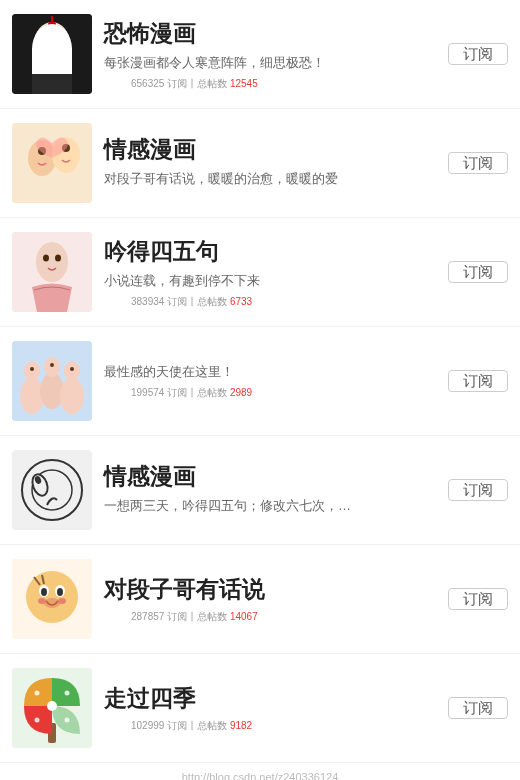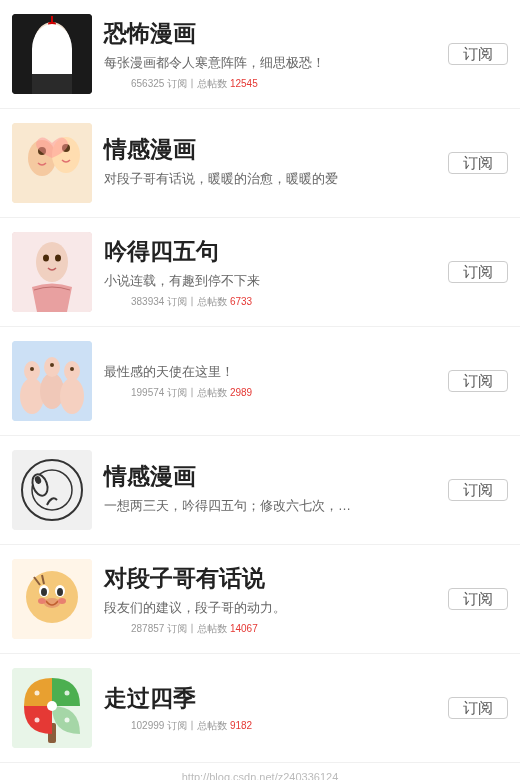--- a/index.html
+++ b/index.html
@@ -214,21 +214,20 @@
     <ellipse cx="40" cy="44" rx="8" ry="5" fill="#e8a070"></ellipse>
     <path d="M34 42 Q40 50 46 42" stroke="#c06030" stroke-width="1.5" fill="none"></path>
     <ellipse cx="30" cy="42" rx="4" ry="3" fill="#e88070"></ellipse>
     <ellipse cx="50" cy="42" rx="4" ry="3" fill="#e88070"></ellipse>
     <line x1="28" y1="26" x2="22" y2="18" stroke="#8B5E3C" stroke-width="2"></line>
     <line x1="32" y1="25" x2="30" y2="16" stroke="#8B5E3C" stroke-width="2"></line>
   </svg>
     </div>
     <div class="info">
       <div class="title">对段子哥有话说</div>
-      <div class="desc">段友们的建议，段子哥的动力。</div>
       <div class="stats">
         287857 订阅丨总帖数 <span>14067</span>
       </div>
     </div>
     <button class="subscribe-btn">订阅</button>
   </div>
     <div class="list-item">
     <div class="avatar avatar-7">
       <svg viewBox="0 0 80 80" xmlns="http://www.w3.org/2000/svg">
     <rect width="80" height="80" fill="#e8f5e8"></rect>

